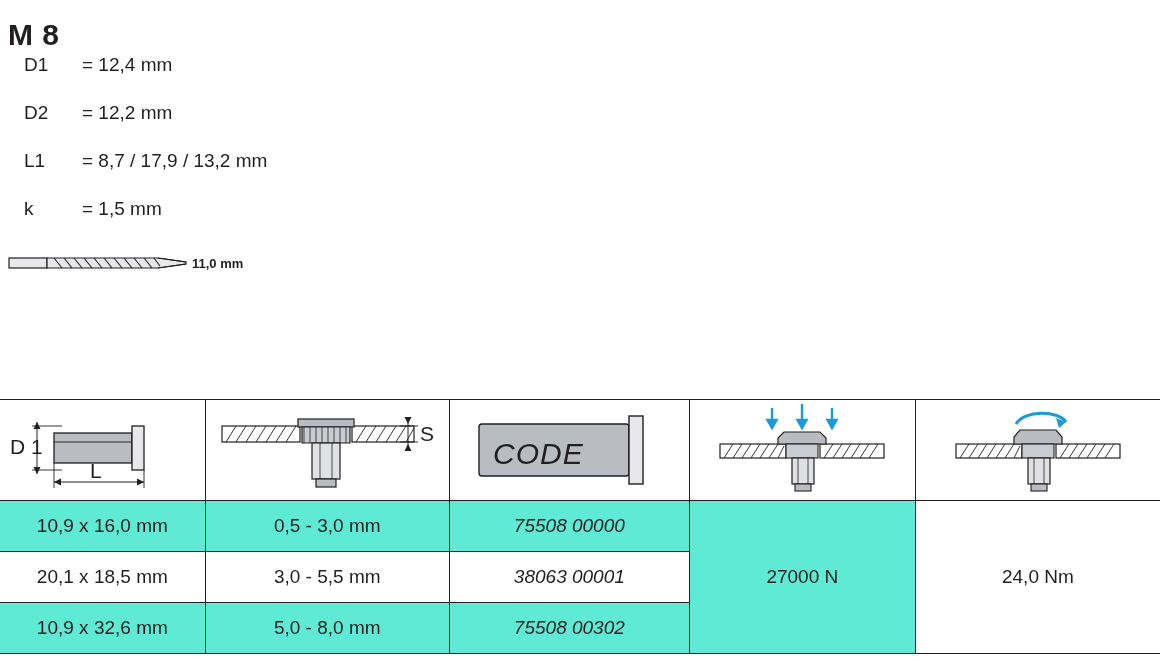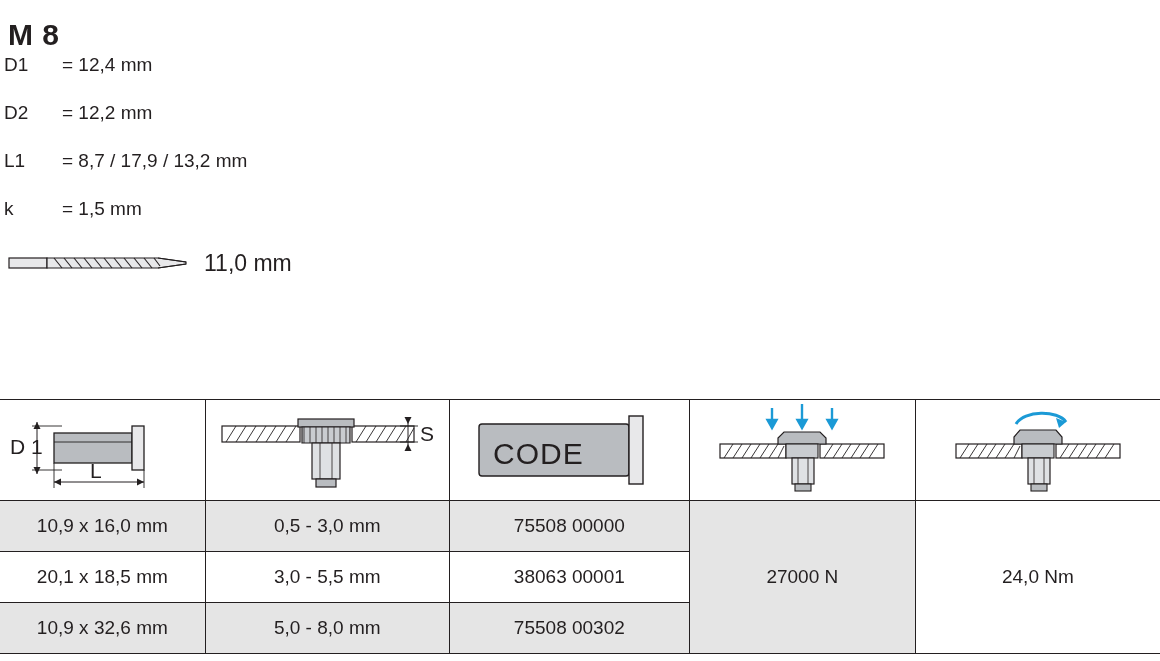--- a/index.html
+++ b/index.html
@@ -28,21 +28,21 @@
     font-weight: bold;
     letter-spacing: 0.5px;
     margin: 0 0 0 8px;
     padding-top: 16px;
     line-height: 38px;
   }
   .spec-row {
     display: flex;
     align-items: baseline;
     height: 48px;
-    margin-left: 4px;
+    margin-left: 24px;
     font-size: 19px;
   }
   .spec-key {
     width: 58px;
     flex: none;
   }
   .spec-val {
     white-space: pre;
   }
 
@@ -52,22 +52,23 @@
     margin-left: 8px;
     height: 34px;
   }
   .drill-icon {
     width: 182px;
     height: 20px;
     flex: none;
     display: block;
   }
   .drill-val {
-    font-size: 23px;
-    margin-left: 14px;
+    font-size: 13px;
+    margin-left: 2px;
+    font-weight: bold;
   }
 
   
   .table {
     position: absolute;
     left: 0;
     top: 399px;
     width: 1160px;
     border-collapse: collapse;
     table-layout: fixed;
@@ -80,26 +81,26 @@
     font-size: 19px;
   }
   .table tr.header-row td {
     height: 100px;
   }
   .table tr.data-row td {
     height: 50px;
   }
   .col1 { width: 202px; }
   .col2 { width: 240px; }
-  .col3 { width: 236px; }
+  .col3 { width: 236px; font-style: italic; }
   .col4 { width: 222px; }
   .col5 { width: 241px; }
 
   .shade {
-    background: #e5e5e5;
+    background: #5eead4;
     margin-left: 32px;
   }
   .plain {
     background: #ffffff;
   }
 
   .cell-svg {
     display: block;
     margin: 0 auto;
   }

